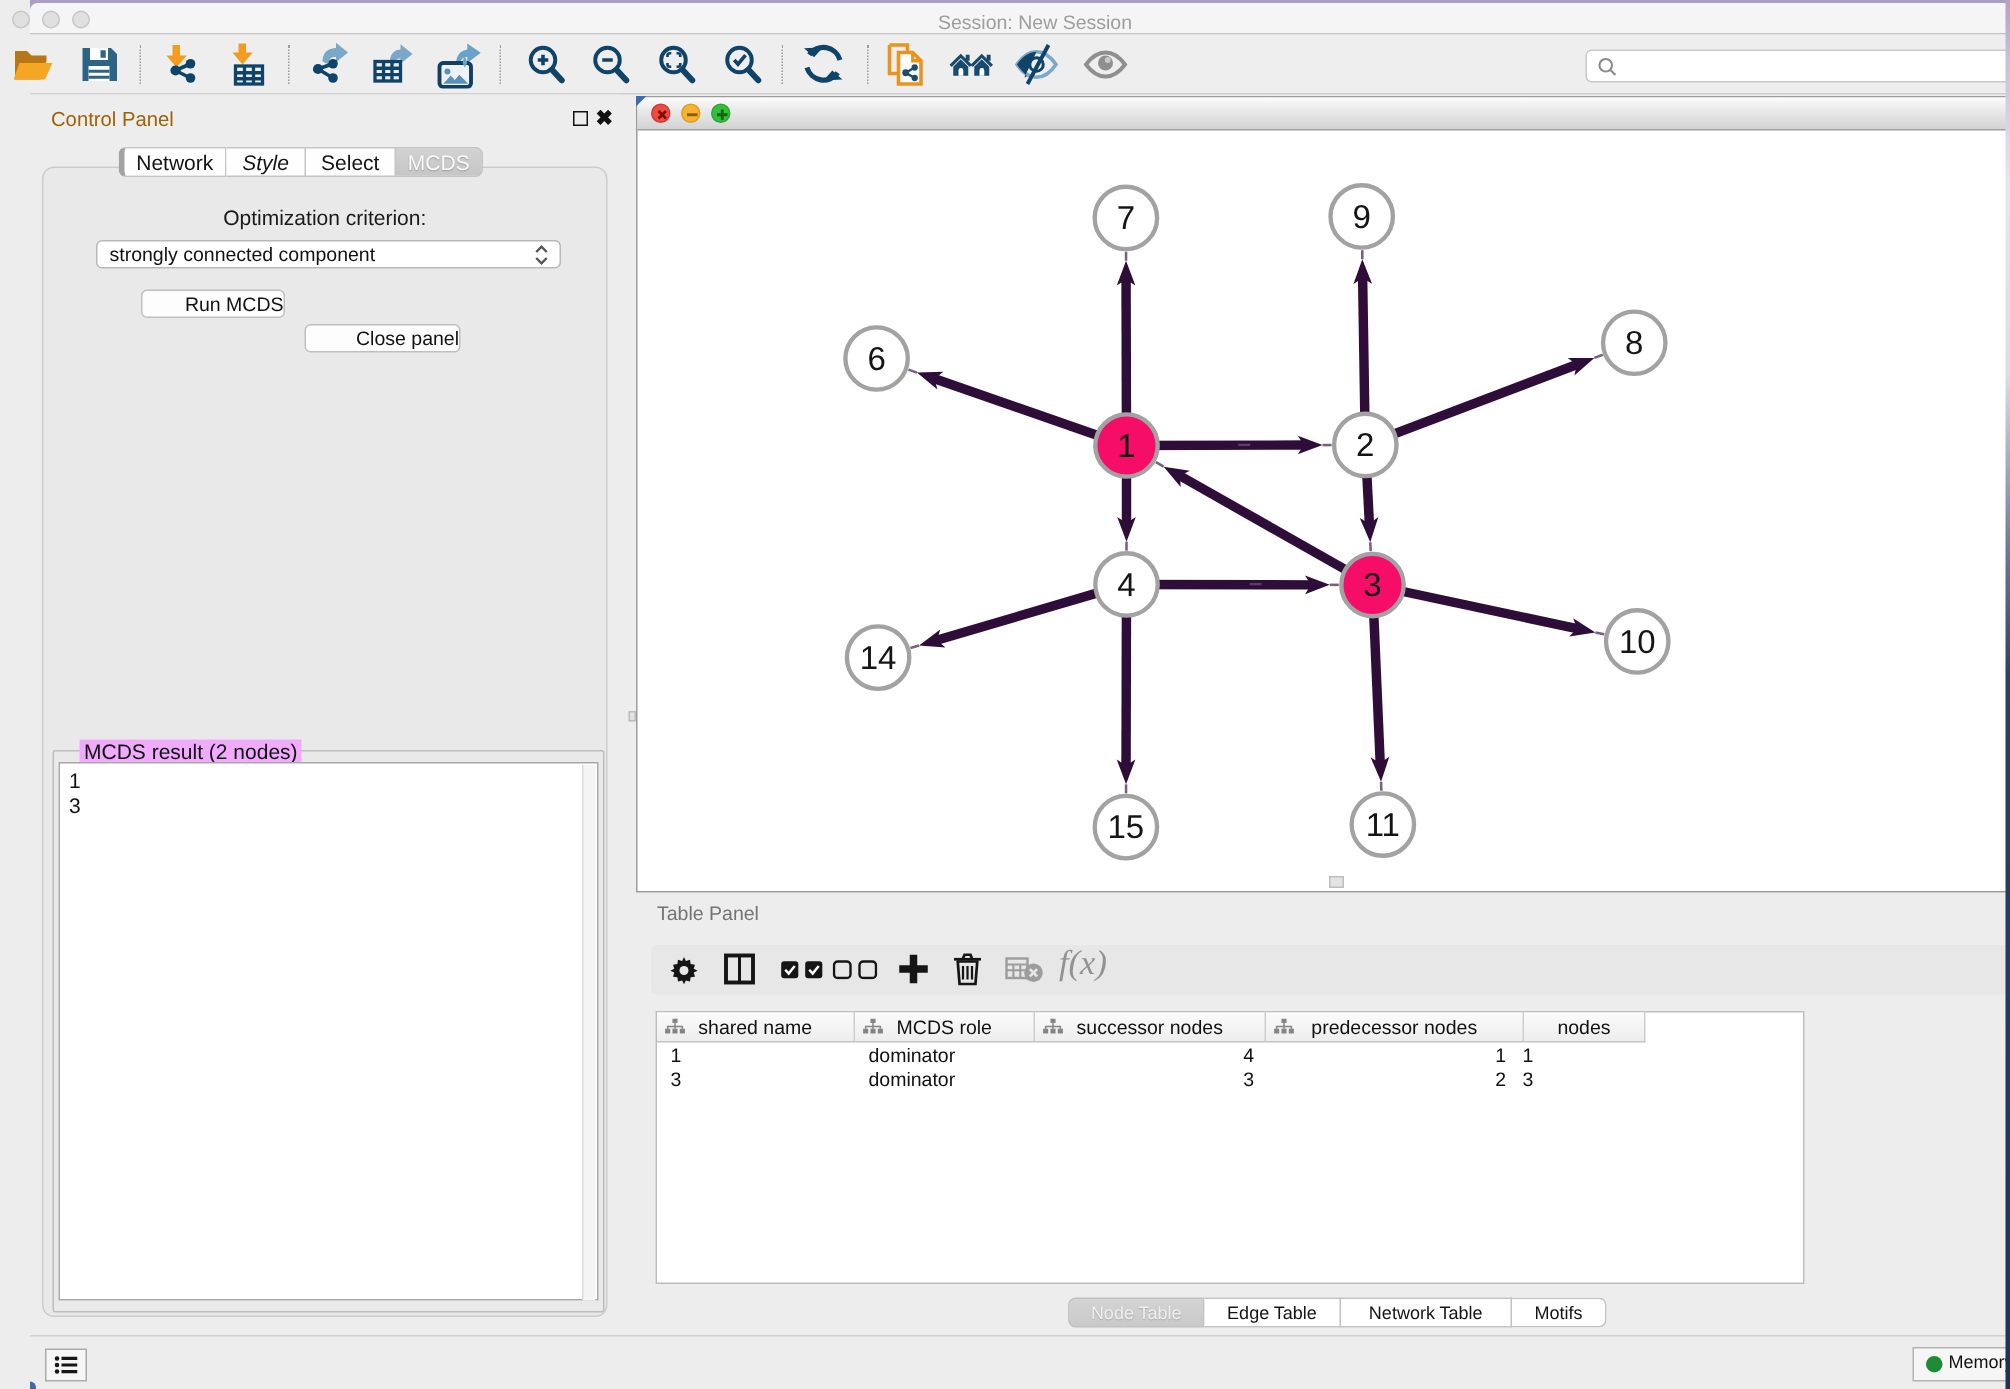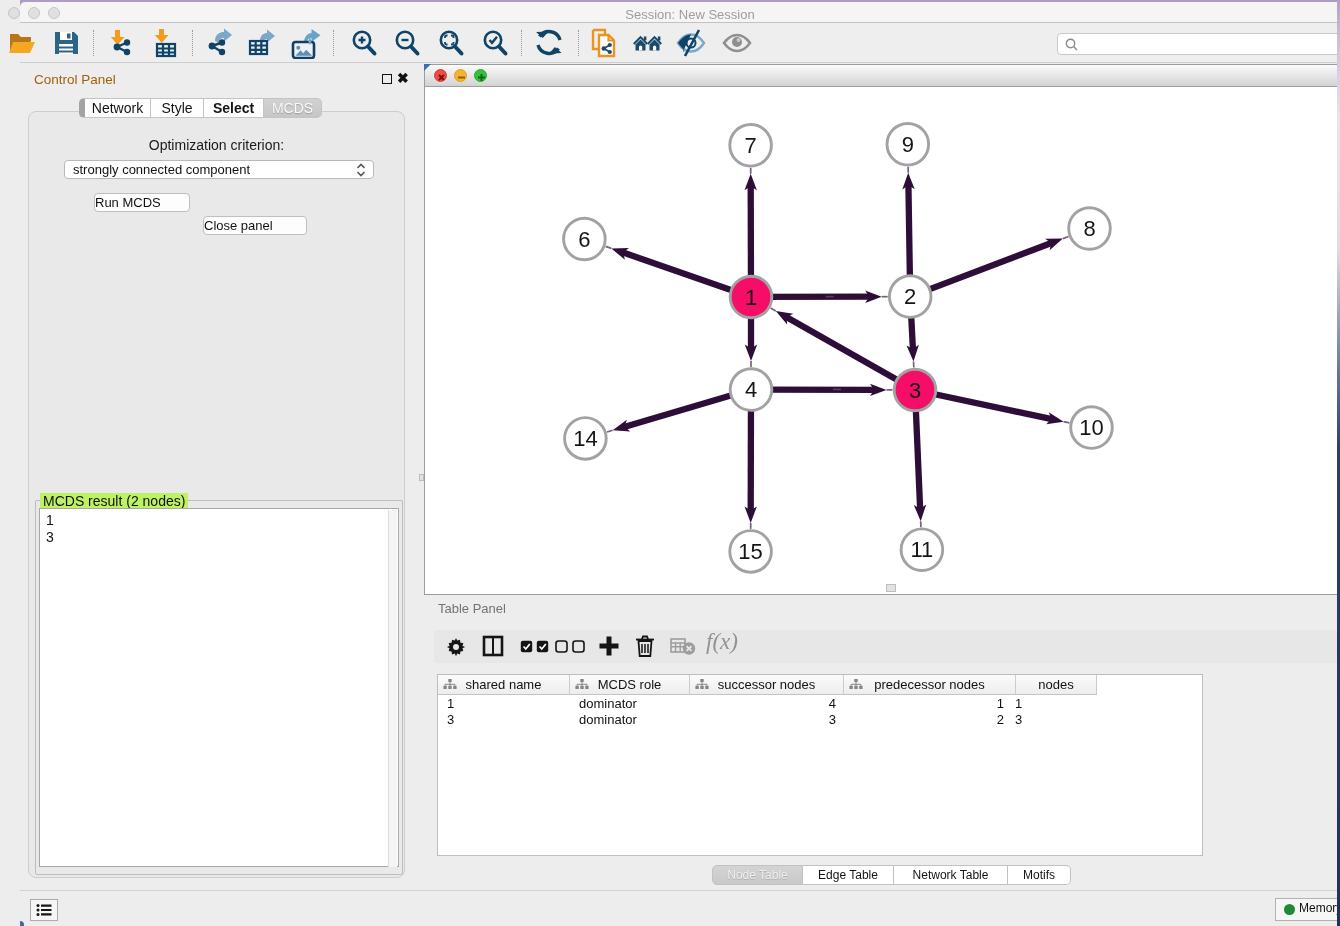--- a/index.html
+++ b/index.html
@@ -19,28 +19,28 @@
 .ticon { position:absolute; top:27px; }
 #searchbox { left:1037px; top:33px; width:291px; height:22px; background:#fff; border:1px solid #c9c9c9; border-radius:4px; }
 
 #cpanel { left:0; top:63px; width:393px; height:827px; background:#ededed; }
 #cpTitle { left:14px; top:72px; font-size:13.5px; color:#a16207; }
 .hdrFloat { width:10px; height:10px; border:1.6px solid #111; }
 .hdrX { font-size:14px; color:#111; font-weight:bold; }
 #cpBody { left:8px; top:111px; width:377px; height:767px; background:#e9e9e9; border:1px solid #cdcdcd; border-radius:8px; }
 .tabrow { position:absolute; display:flex; }
 .tab { height:20px; font-size:14px; color:#141414; background:#fefefe; border:1px solid #c4c4c4; border-left:none; display:flex; align-items:center; justify-content:center; }
-.tab.first { border-left:6px solid #a3a3a3; border-radius:5px 0 0 5px; }
+.tab.first { border-left:4px solid #a3a3a3; border-radius:5px 0 0 5px; }
 .tab.last { border-radius:0 5px 5px 0; }
 .tab.sel { background:linear-gradient(#d2d2d2,#c6c6c6); color:#fafafa; text-shadow:0 1px 1px #9a9a9a; }
 #optlabel { left:0; top:137px; width:393px; text-align:center; font-size:14px; color:#1a1a1a; }
 #combo { left:44px; top:160px; width:310px; height:19px; background:#fff; border:1px solid #b9b9b9; border-radius:4px; font-size:13px; color:#111; line-height:17px; padding-left:8px; }
-.btn { position:absolute; height:19px; background:#fdfdfd; border:1px solid #bfbfbf; border-radius:4px; font-size:13px; color:#111; text-align:left; line-height:17px; }
+.btn { position:absolute; height:19px; background:#fdfdfd; border:1px solid #bfbfbf; border-radius:4px; font-size:13px; color:#111; text-align:right; line-height:17px; }
 #fieldset { left:15px; top:500px; width:368px; height:375px; border:1px solid #bdbdbd; border-radius:2px; }
-#fslegend { position:absolute; left:4px; top:-8px; background:#bef264; padding:0 3px; font-size:14px; color:#111; }
+#fslegend { position:absolute; left:17px; top:-8px; background:#f0abfc; padding:0 3px; font-size:14px; color:#111; }
 #resultbox { position:absolute; left:3px; top:7px; width:360px; height:359px; background:#fff; border:1px solid #a8a8a8; }
 #resultbox .sb { position:absolute; right:1px; top:1px; width:9px; height:357px; background:#f4f4f4; border-left:1px solid #dcdcdc; }
 
 #netframe { left:404px; top:64px; width:933px; height:531px; border:1px solid #9c9c9c; background:#fff; }
 #nettitle { position:absolute; left:0; top:0; width:931px; height:22px; background:linear-gradient(#fbfbfb,#d2d2d2); border-bottom:1px solid #9f9f9f; }
 .winbtn { position:absolute; top:4px; width:13px; height:13px; border-radius:50%; }
 #nettitletext { position:absolute; left:0; top:4px; width:931px; text-align:center; font-size:13px; font-weight:bold; color:#1a1a1a; }
 
 #tpanel { left:404px; top:596px; width:936px; height:294px; background:#ededed; }
 #tpTitle { left:14px; top:5px; font-size:13px; color:#737373; position:absolute; }
@@ -186,22 +186,22 @@
  </svg>
 </div>
 
 <div class="abs" id="cpanel"></div>
 <div class="abs" id="cpTitle">Control Panel</div>
 <div class="abs hdrFloat" style="left:362px;top:74px;"></div>
 <div class="abs hdrX" style="left:377px;top:70px;">✖</div>
 <div class="abs" id="cpBody"></div>
 <div class="tabrow" style="left:79px;top:98px;">
  <div class="tab first" style="width:72px;">Network</div>
- <div class="tab" style="width:53px;">Style</div>
- <div class="tab" style="width:60px;font-weight:bold;">Select</div>
+ <div class="tab" style="width:53px;font-style:italic;">Style</div>
+ <div class="tab" style="width:60px;">Select</div>
  <div class="tab sel last" style="width:58px;">MCDS</div>
 </div>
 <div class="abs" id="optlabel">Optimization criterion:</div>
 <div class="abs" id="combo">strongly connected component
  <svg width="10" height="14" viewBox="0 0 10 14" style="position:absolute;right:7px;top:2px;">
   <path d="M1.5 5 L5 1.5 L8.5 5" fill="none" stroke="#555" stroke-width="1.6"></path>
   <path d="M1.5 9 L5 12.5 L8.5 9" fill="none" stroke="#555" stroke-width="1.6"></path>
  </svg>
 </div>
 <div class="btn" style="left:94px;top:193px;width:96px;">Run MCDS</div>

